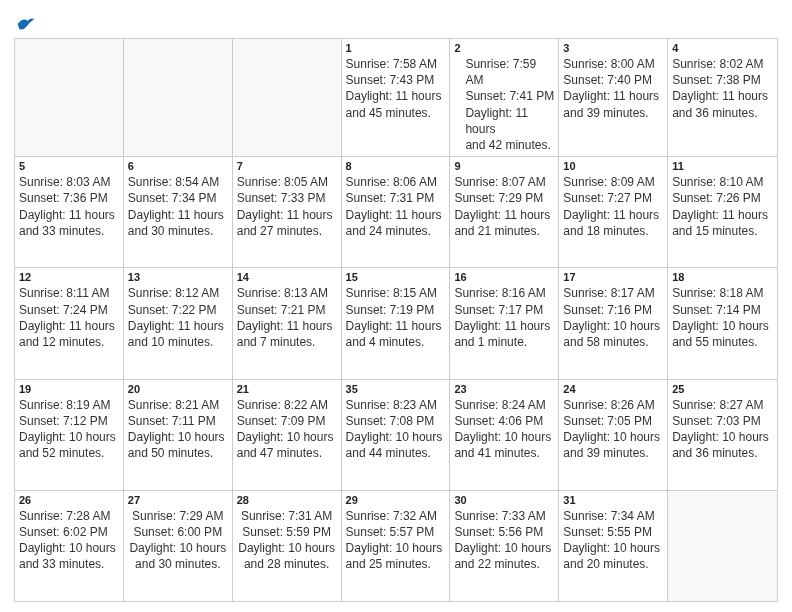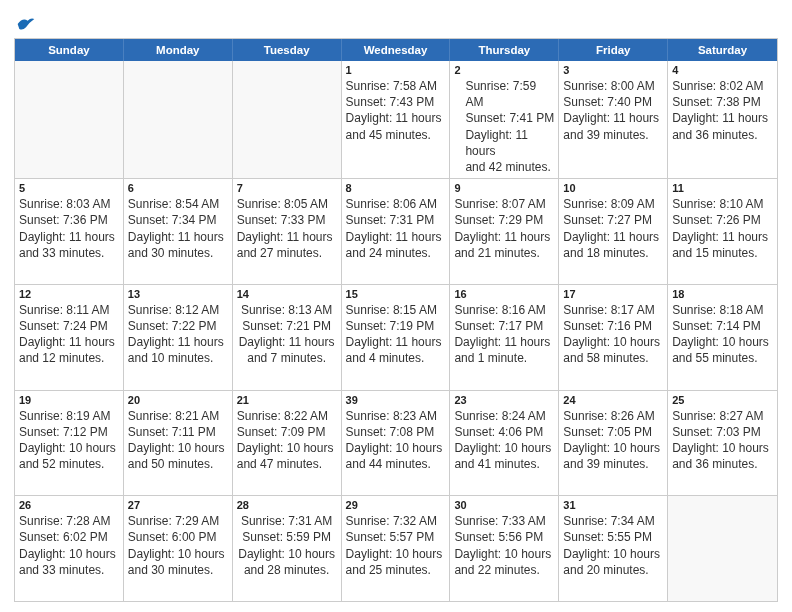--- a/index.html
+++ b/index.html
@@ -117,29 +117,20 @@
         <span class="logo-blue" style="font-size:18px;font-weight:bold;display:block;margin-top:-2px;"></span>
       </div>
     </div>
     <div class="title-block">
       <div class="month-title"></div>
       <div class="location"></div>
     </div>
   </div>
 
   <div class="calendar">
-    <div class="cal-header">
-    <div class="cal-header-cell">Sunday</div>
-        <div class="cal-header-cell">Monday</div>
-        <div class="cal-header-cell">Tuesday</div>
-        <div class="cal-header-cell">Wednesday</div>
-        <div class="cal-header-cell">Thursday</div>
-        <div class="cal-header-cell">Friday</div>
-        <div class="cal-header-cell">Saturday</div>
-      </div>
     <div class="cal-body">
     <div class="cal-row">
           <div class="cal-cell empty"></div>
           <div class="cal-cell empty"></div>
           <div class="cal-cell empty"></div>
           <div class="cal-cell">
             <div class="day-num">1</div>
             <div class="cell-info" style="white-space: pre-line;">Sunrise: 7:58 AM
 Sunset: 7:43 PM
 Daylight: 11 hours
@@ -228,21 +219,21 @@
           </div>
           <div class="cal-cell">
             <div class="day-num">13</div>
             <div class="cell-info" style="white-space: pre-line;">Sunrise: 8:12 AM
 Sunset: 7:22 PM
 Daylight: 11 hours
 and 10 minutes.</div>
           </div>
           <div class="cal-cell">
             <div class="day-num">14</div>
-            <div class="cell-info" style="white-space: pre-line; text-align: center;">Sunrise: 8:13 AM
+            <div class="cell-info" style="white-space: pre-line;">Sunrise: 8:13 AM
 Sunset: 7:21 PM
 Daylight: 11 hours
 and 7 minutes.</div>
           </div>
           <div class="cal-cell">
             <div class="day-num">15</div>
             <div class="cell-info" style="white-space: pre-line;">Sunrise: 8:15 AM
 Sunset: 7:19 PM
 Daylight: 11 hours
 and 4 minutes.</div>
@@ -285,21 +276,21 @@
 and 50 minutes.</div>
           </div>
           <div class="cal-cell">
             <div class="day-num">21</div>
             <div class="cell-info" style="white-space: pre-line;">Sunrise: 8:22 AM
 Sunset: 7:09 PM
 Daylight: 10 hours
 and 47 minutes.</div>
           </div>
           <div class="cal-cell">
-            <div class="day-num">39</div>
+            <div class="day-num">35</div>
             <div class="cell-info" style="white-space: pre-line;">Sunrise: 8:23 AM
 Sunset: 7:08 PM
 Daylight: 10 hours
 and 44 minutes.</div>
           </div>
           <div class="cal-cell">
             <div class="day-num">23</div>
             <div class="cell-info" style="white-space: pre-line;">Sunrise: 8:24 AM
 Sunset: 4:06 PM
 Daylight: 10 hours
@@ -323,21 +314,21 @@
         <div class="cal-row">
           <div class="cal-cell">
             <div class="day-num">26</div>
             <div class="cell-info" style="white-space: pre-line;">Sunrise: 7:28 AM
 Sunset: 6:02 PM
 Daylight: 10 hours
 and 33 minutes.</div>
           </div>
           <div class="cal-cell">
             <div class="day-num">27</div>
-            <div class="cell-info" style="white-space: pre-line;">Sunrise: 7:29 AM
+            <div class="cell-info" style="white-space: pre-line; text-align: center;">Sunrise: 7:29 AM
 Sunset: 6:00 PM
 Daylight: 10 hours
 and 30 minutes.</div>
           </div>
           <div class="cal-cell">
             <div class="day-num">28</div>
             <div class="cell-info" style="white-space: pre-line; text-align: center;">Sunrise: 7:31 AM
 Sunset: 5:59 PM
 Daylight: 10 hours
 and 28 minutes.</div>

